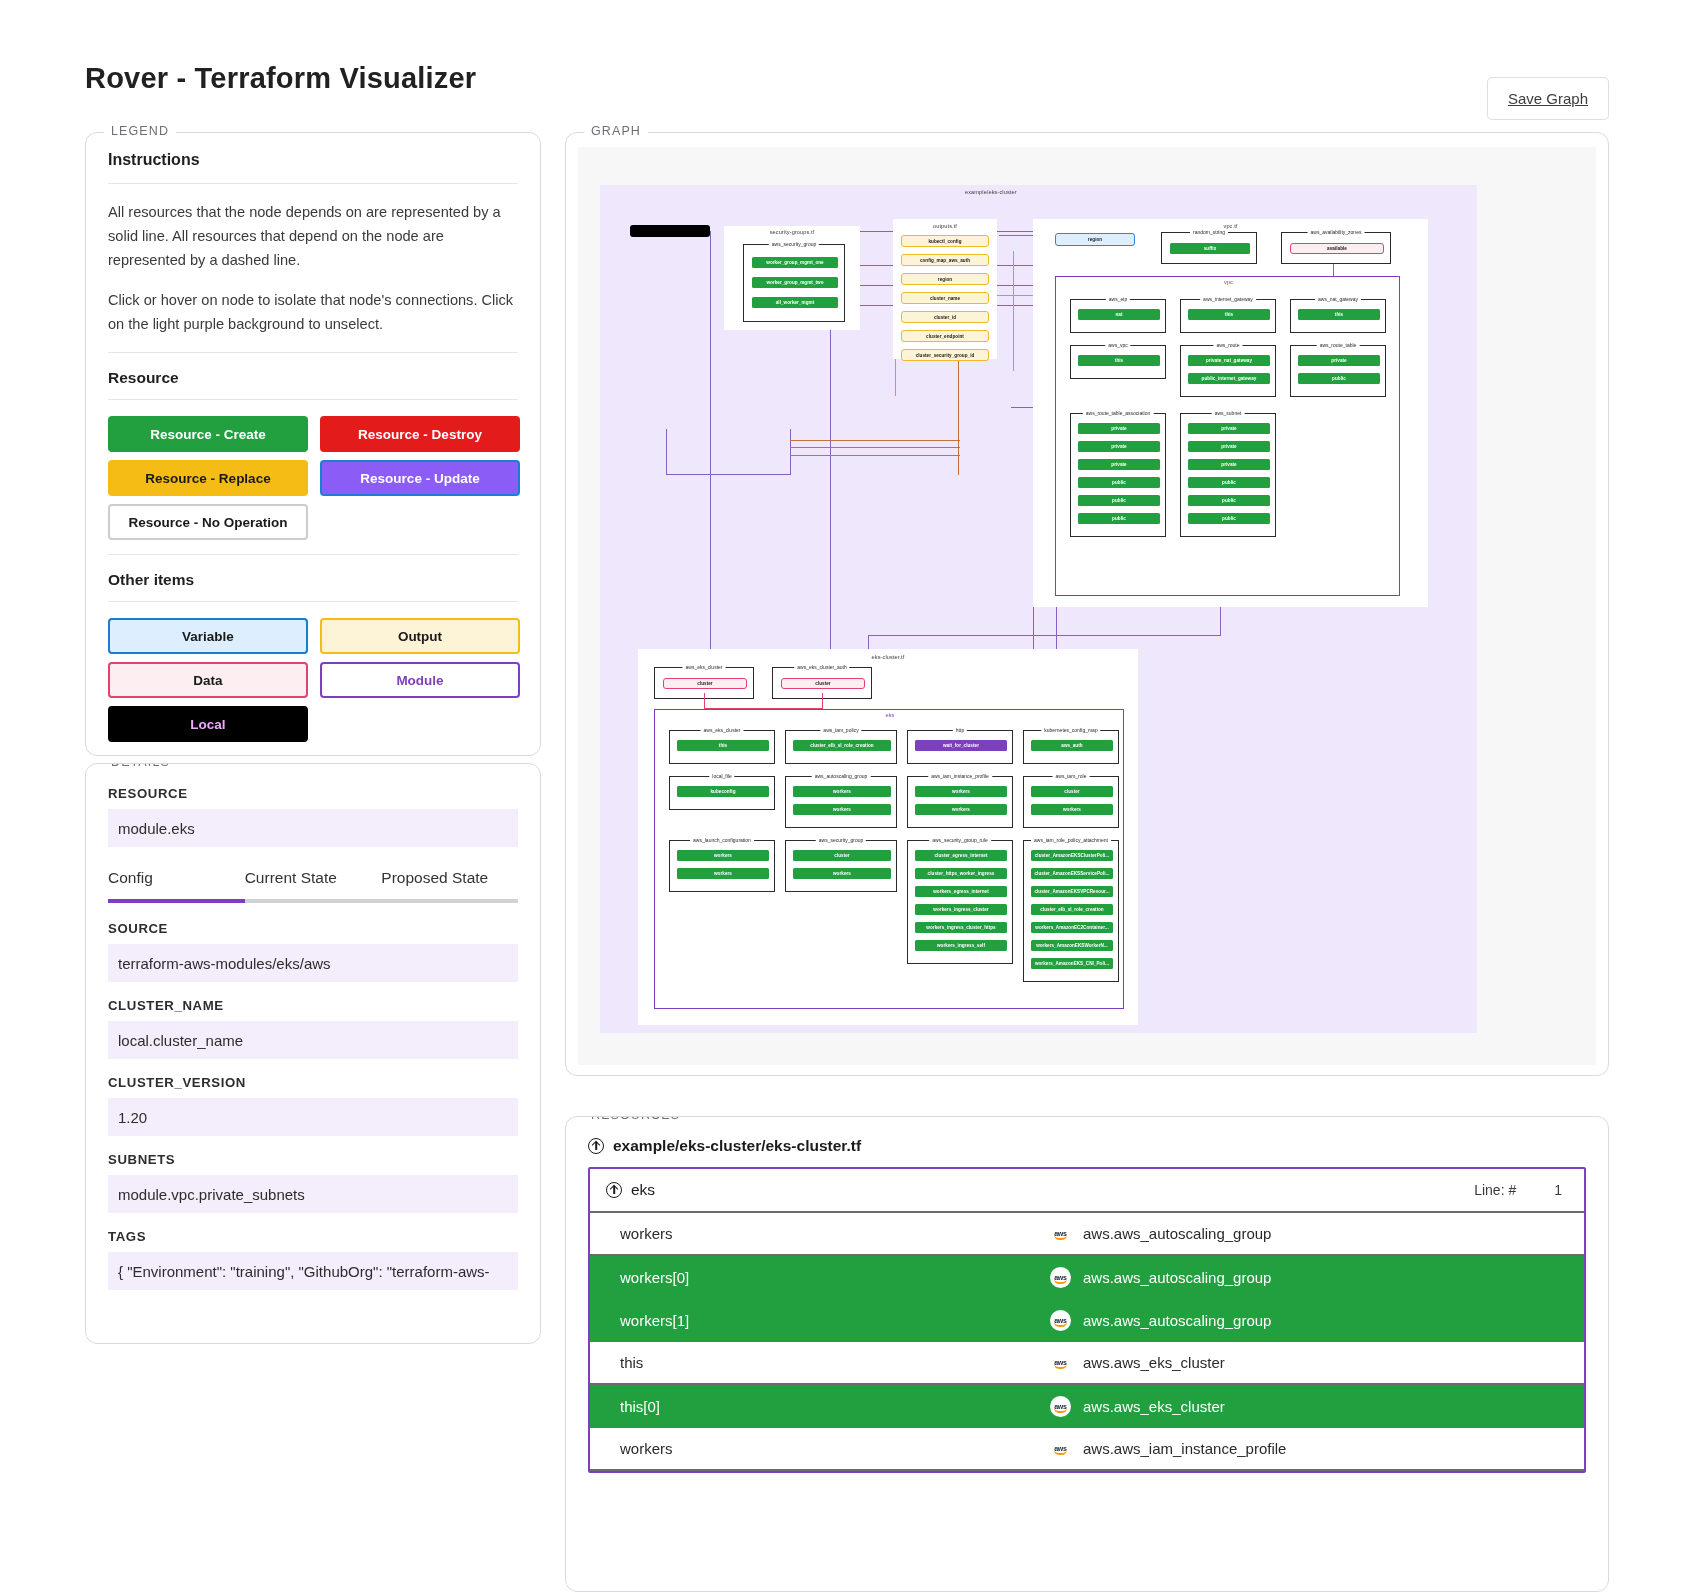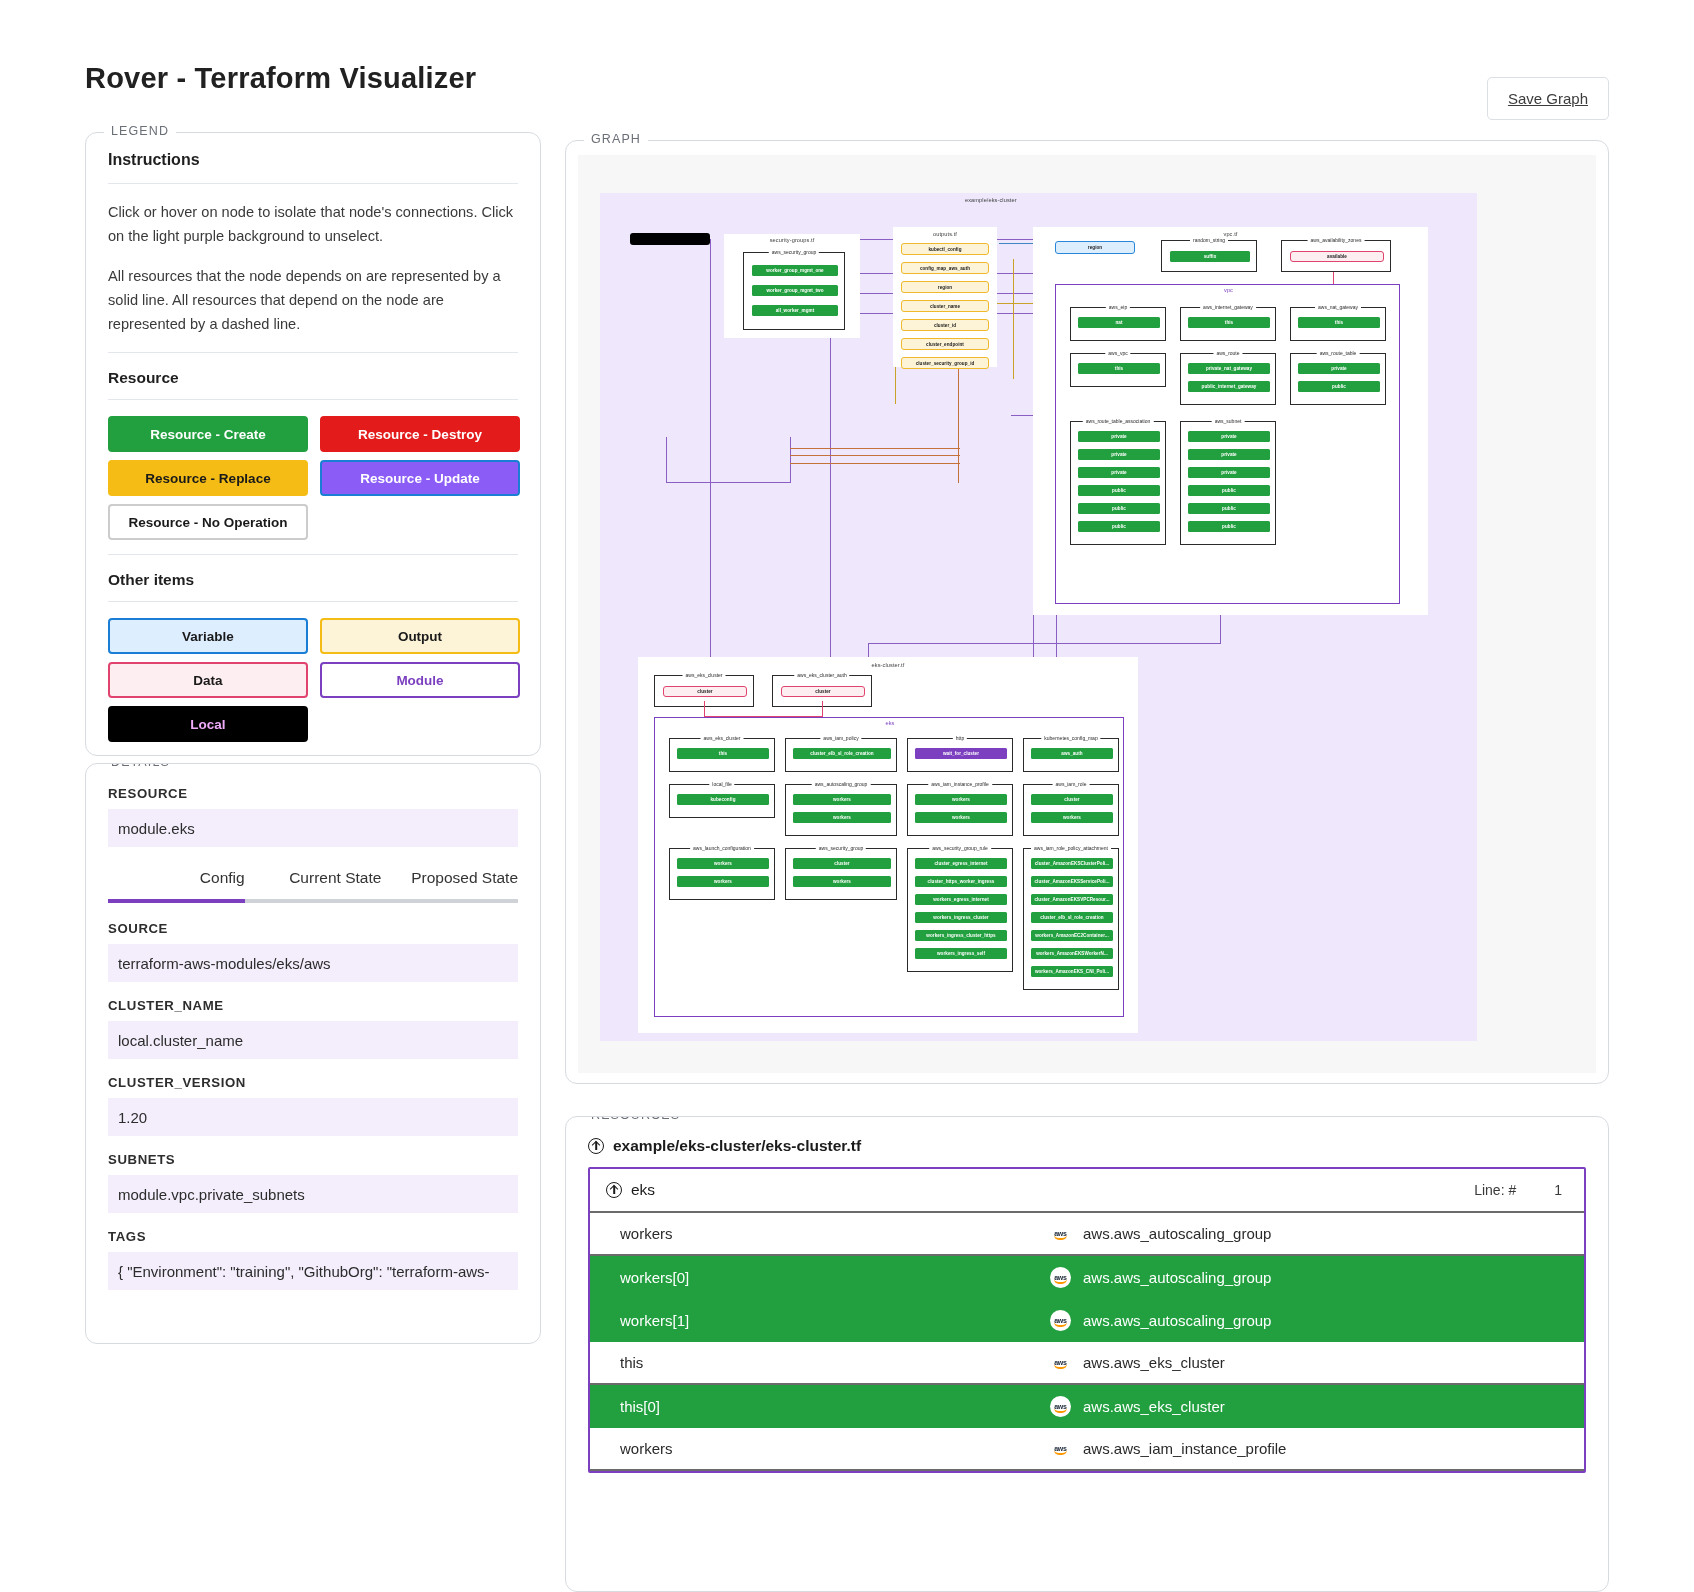--- a/index.html
+++ b/index.html
@@ -72,31 +72,31 @@
     font-size: 13.2px; font-weight: 700; letter-spacing: .6px;
     color: #2d2d2d; margin: 0 0 8px 0;
   }
   .dt-value {
     background: #f4eefc; height: 38px; display: flex; align-items: center;
     padding: 0 10px; font-size: 15px; color: #2c2c2c; margin-bottom: 16px;
     white-space: nowrap; overflow: hidden;
   }
   .tabs { display: flex; margin: 6px 0 0 0; position: relative; }
   .tab {
-    flex: 1; text-align: right; font-size: 15.5px; color: #333;
+    flex: 1; text-align: left; font-size: 15.5px; color: #333;
     padding: 6px 0 12px 0; cursor: pointer;
   }
   .tab-underline { position: relative; height: 4px; background: #cfd3d8; margin-bottom: 18px; }
   .tab-underline .active-bar {
     position: absolute; left: 0; top: 0; height: 4px; width: 33.33%;
     background: #7b3fbf;
   }
 
   
-  #graph-panel { left: 565px; top: 132px; width: 1044px; height: 944px; margin-top: 8px; }
+  #graph-panel { left: 565px; top: 132px; width: 1044px; height: 944px; }
   .graph-stage {
     position: absolute; left: 12px; top: 14px; width: 1018px; height: 918px;
     background: #f7f7f8; overflow: hidden;
   }
   .graph-canvas {
     position: absolute; left: 22px; top: 38px; width: 877px; height: 848px;
     background: #efe8fd;
   }
   .g-title {
     position: absolute; font-size: 5.6px; color: #3d3d3d; text-align: center;
@@ -191,22 +191,22 @@
   <div class="header">
     <div class="app-title">Rover - Terraform Visualizer</div>
     <button class="save-btn">Save Graph</button>
   </div>
 
   <div class="panel" id="legend-panel">
     <div class="panel-legend">LEGEND</div>
     <div class="lg-inner">
       <div class="lg-h">Instructions</div>
       <div class="hr"></div>
+      <p class="lg-p">All resources that the node depends on are represented by a solid line. All resources that depend on the node are represented by a dashed line.</p>
       <p class="lg-p">Click or hover on node to isolate that node's connections. Click on the light purple background to unselect.</p>
-      <p class="lg-p">All resources that the node depends on are represented by a solid line. All resources that depend on the node are represented by a dashed line.</p>
       <div class="hr"></div>
       <div class="lg-sub">Resource</div>
       <div class="hr"></div>
       <div class="swatch-grid" id="resource-swatches">
           <div class="sw" style="background: rgb(34, 160, 63); color: rgb(255, 255, 255); border: 2.5px solid rgb(34, 160, 63);">Resource - Create</div>
           <div class="sw" style="background: rgb(227, 27, 27); color: rgb(255, 255, 255); border: 2.5px solid rgb(227, 27, 27);">Resource - Destroy</div>
           <div class="sw" style="background: rgb(245, 188, 21); color: rgb(26, 26, 26); border: 2.5px solid rgb(245, 188, 21);">Resource - Replace</div>
           <div class="sw" style="background: #8b5cf6; color: rgb(255, 255, 255); border: 2.5px solid rgb(26, 127, 212);">Resource - Update</div>
           <div class="sw" style="background: rgb(255, 255, 255); color: rgb(26, 26, 26); border: 2.5px solid rgb(204, 204, 204);">Resource - No Operation</div>
         </div>

